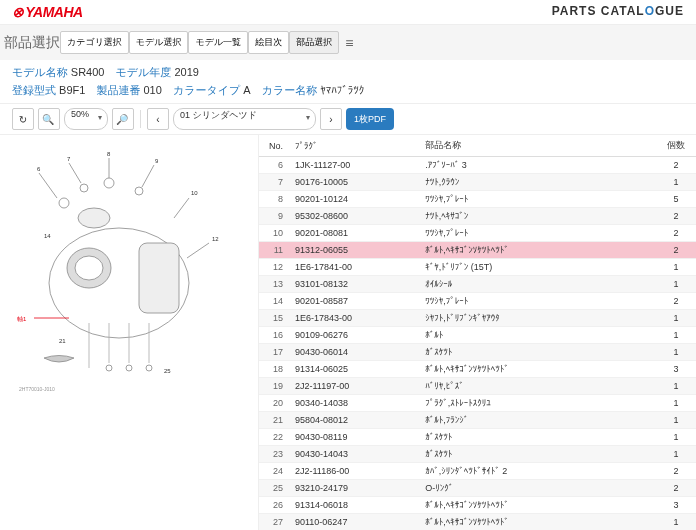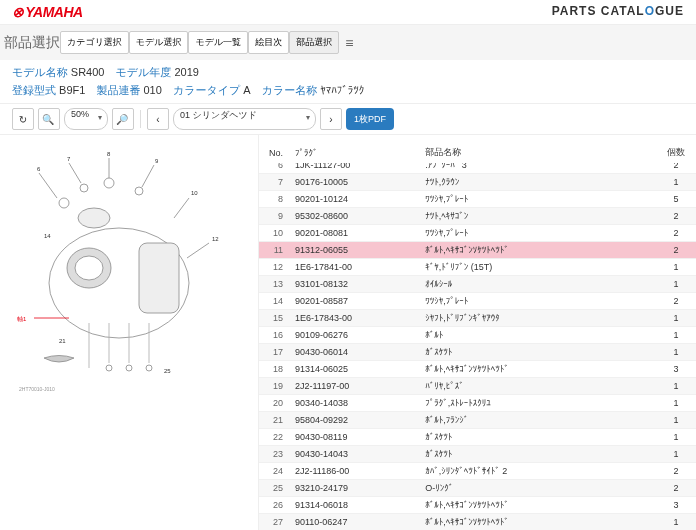--- a/index.html
+++ b/index.html
@@ -23,21 +23,21 @@
 .tb-sel{background:#fff;border:1px solid #ccc;height:22px;border-radius:10px;padding:0 18px 0 6px;font-size:9px;cursor:pointer;position:relative}
 .tb-sel::after{content:"▾";position:absolute;right:5px;top:4px;font-size:8px;color:#666}
 .tb-sel.wide{width:143px}
 .pdf-btn{background:#2a7bbf;color:#fff;border:none;height:22px;padding:0 8px;border-radius:4px;font-size:9px;cursor:pointer}
 .sep{width:1px;height:18px;background:#ddd;margin:0 2px}
 .content{display:flex;height:calc(100% - 116px)}
 .diagram{width:258px;padding:8px;display:flex;align-items:flex-start;justify-content:center}
 .diagram svg{width:240px;height:260px}
 .table-wrap{flex:1;overflow-y:auto;border-left:1px solid #eee}
 table{width:100%;border-collapse:collapse;font-size:9px}
-th{text-align:left;padding:4px 6px;background:#fff;border-bottom:1px solid #ddd;color:#333;font-weight:normal;position:sticky;top:7px}
+th{text-align:left;padding:4px 6px;background:#fff;border-bottom:1px solid #ddd;color:#333;font-weight:normal;position:sticky;top:0}
 th:first-child{text-align:right;width:30px}
 th:last-child{text-align:center;width:40px}
 td{padding:3px 6px;border-bottom:1px solid #f0f0f0}
 td:first-child{text-align:right;color:#666}
 td:last-child{text-align:center}
 tbody tr:nth-child(even){background:#f7f7f7}
 tbody tr.hl{background:#f7c5cf!important}
 .table-wrap::-webkit-scrollbar{width:8px}
 .table-wrap::-webkit-scrollbar-thumb{background:#ccc;border-radius:4px}
 </style>
@@ -221,21 +221,21 @@
             <td>1</td>
           </tr>
           <tr>
             <td>20</td>
             <td>90340-14038</td>
             <td>ﾌﾟﾗｸﾞ,ｽﾄﾚｰﾄｽｸﾘﾕ</td>
             <td>1</td>
           </tr>
           <tr>
             <td>21</td>
-            <td>95804-09292</td>
+            <td>95804-08012</td>
             <td>ﾎﾞﾙﾄ,ﾌﾗﾝｼﾞ</td>
             <td>1</td>
           </tr>
           <tr>
             <td>22</td>
             <td>90430-08119</td>
             <td>ｶﾞｽｹﾂﾄ</td>
             <td>1</td>
           </tr>
           <tr>

